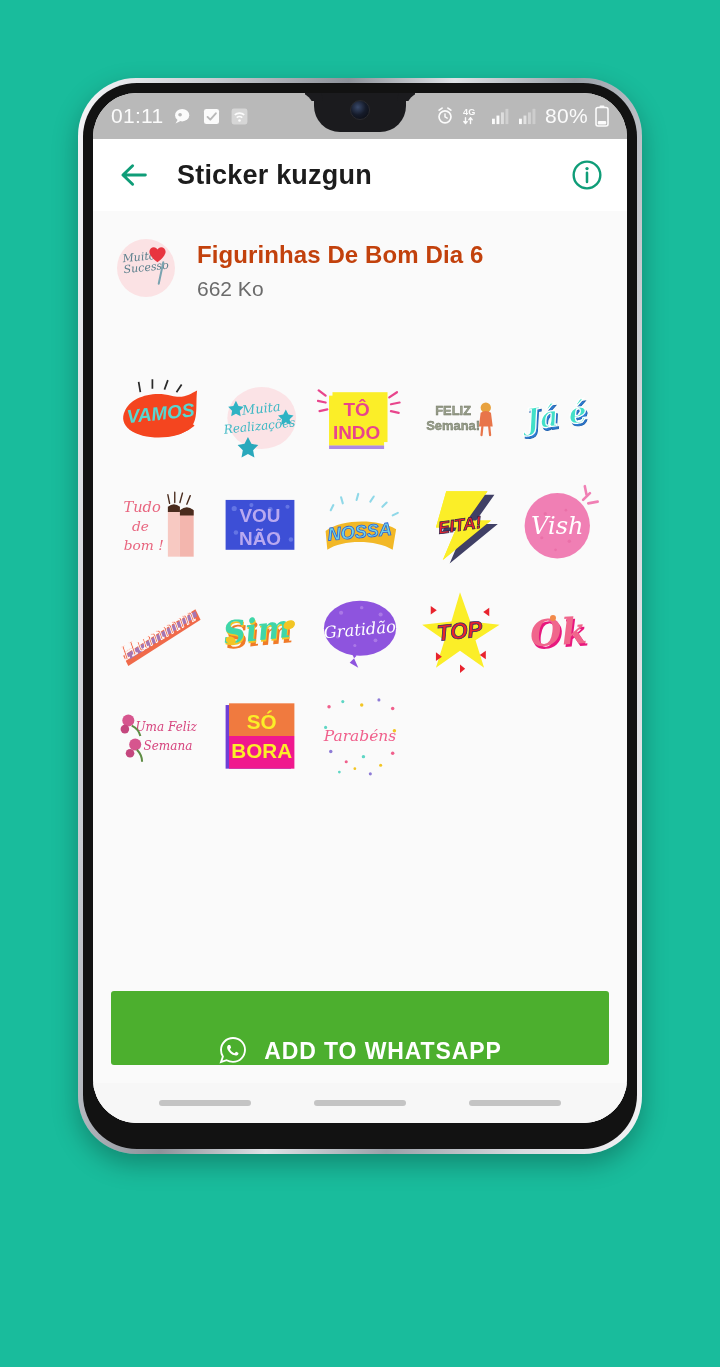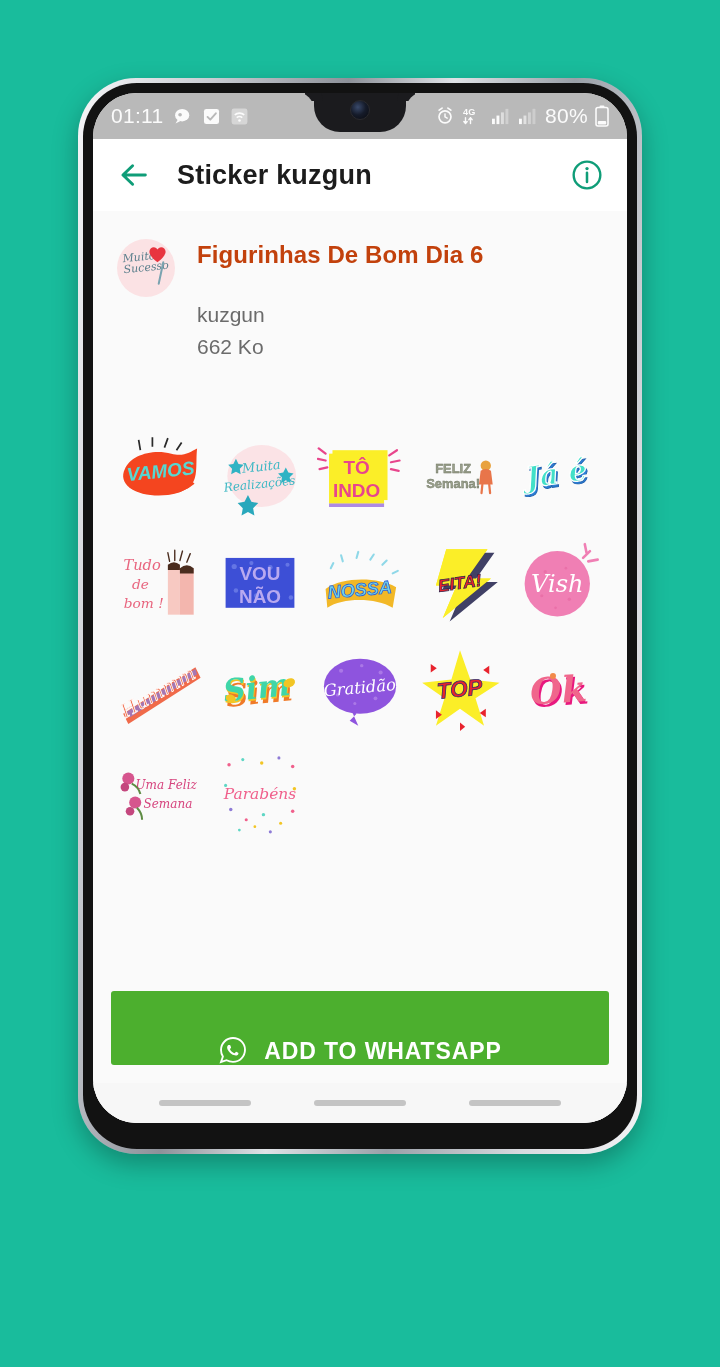--- a/index.html
+++ b/index.html
@@ -317,21 +317,20 @@
             <div class="sc1">
               <span>Muito</span><br><span>Sucesso</span>
             </div>
             <svg class="heart" viewBox="0 0 24 22">
               <path d="M12 21 C12 21 1.5 13.6 1.5 7.6 C1.5 4 4.2 1.6 7.2 1.6 C9.4 1.6 11.2 3 12 4.6 C12.8 3 14.6 1.6 16.8 1.6 C19.8 1.6 22.5 4 22.5 7.6 C22.5 13.6 12 21 12 21 Z" fill="#e8343f"></path>
             </svg>
             <div class="string"></div>
           </div>
           <div class="pack-meta">
             <div class="pack-name">Figurinhas De Bom Dia 6</div>
-            <div class="pack-author">kuzgun</div>
             <div class="pack-size">662 Ko</div>
           </div>
         </div>
 
         <div class="sticker-grid" id="sticker-grid">
             <div class="sticker-cell">
               <div class="sticker-art">
                 <svg viewBox="0 0 100 100">
       <path d="M8 42 C14 26 40 18 62 24 C76 28 84 22 92 18 C90 34 94 52 84 62 C68 76 30 76 14 64 C6 58 4 50 8 42 Z" fill="#F4451F"></path>
       <path d="M14 62 C34 74 70 74 88 58" stroke="#F4451F" stroke-width="3" fill="none"></path>
@@ -526,20 +525,31 @@
       <text x="56" y="44" text-anchor="middle" font-family="DejaVu Serif, serif" font-style="italic" font-size="14" fill="#D6447E">Uma Feliz</text>
       <text x="58" y="66" text-anchor="middle" font-family="DejaVu Serif, serif" font-style="italic" font-size="14" fill="#D6447E">Semana</text>
       <g>
                     <circle cx="12" cy="32" r="7" fill="#D6558E"></circle>
                     <circle cx="8" cy="42" r="5" fill="#C4477E"></circle>
                     <path d="M16 38 q8 4 10 12" stroke="#5E8C44" stroke-width="2.4" fill="none"></path>
                     <circle cx="20" cy="60" r="7" fill="#D6558E"></circle>
                     <circle cx="14" cy="70" r="5" fill="#C4477E"></circle>
                     <path d="M22 66 q6 6 6 14" stroke="#5E8C44" stroke-width="2.4" fill="none"></path>
                   </g>
+    </svg>
+              </div>
+            </div>
+            <div class="sticker-cell">
+              <div class="sticker-art">
+                <svg viewBox="0 0 100 100">
+      <rect x="10" y="14" width="76" height="74" fill="#6E3FD6"></rect>
+      <rect x="14" y="12" width="76" height="38" fill="#F07A3F"></rect>
+      <rect x="14" y="50" width="76" height="38" fill="#F0188E"></rect>
+      <text x="52" y="42" text-anchor="middle" font-family="Liberation Sans, sans-serif" font-size="24" font-weight="700" fill="#FBEE28">SÓ</text>
+      <text x="52" y="76" text-anchor="middle" font-family="Liberation Sans, sans-serif" font-size="24" font-weight="700" fill="#FBEE28">BORA</text>
     </svg>
               </div>
             </div>
             <div class="sticker-cell">
               <div class="sticker-art">
                 <svg viewBox="0 0 100 100">
       <g>
         <circle cx="14" cy="16" r="2" fill="#F0608C"></circle>
                     <circle cx="30" cy="10" r="1.8" fill="#5ED6C4"></circle>
                     <circle cx="52" cy="14" r="2" fill="#F2C524"></circle>

